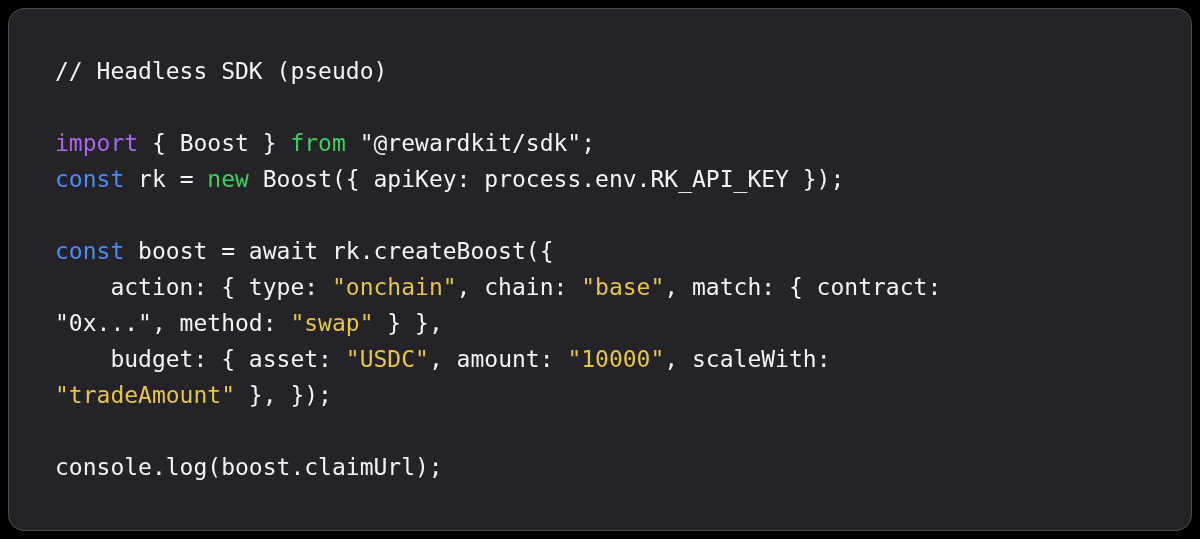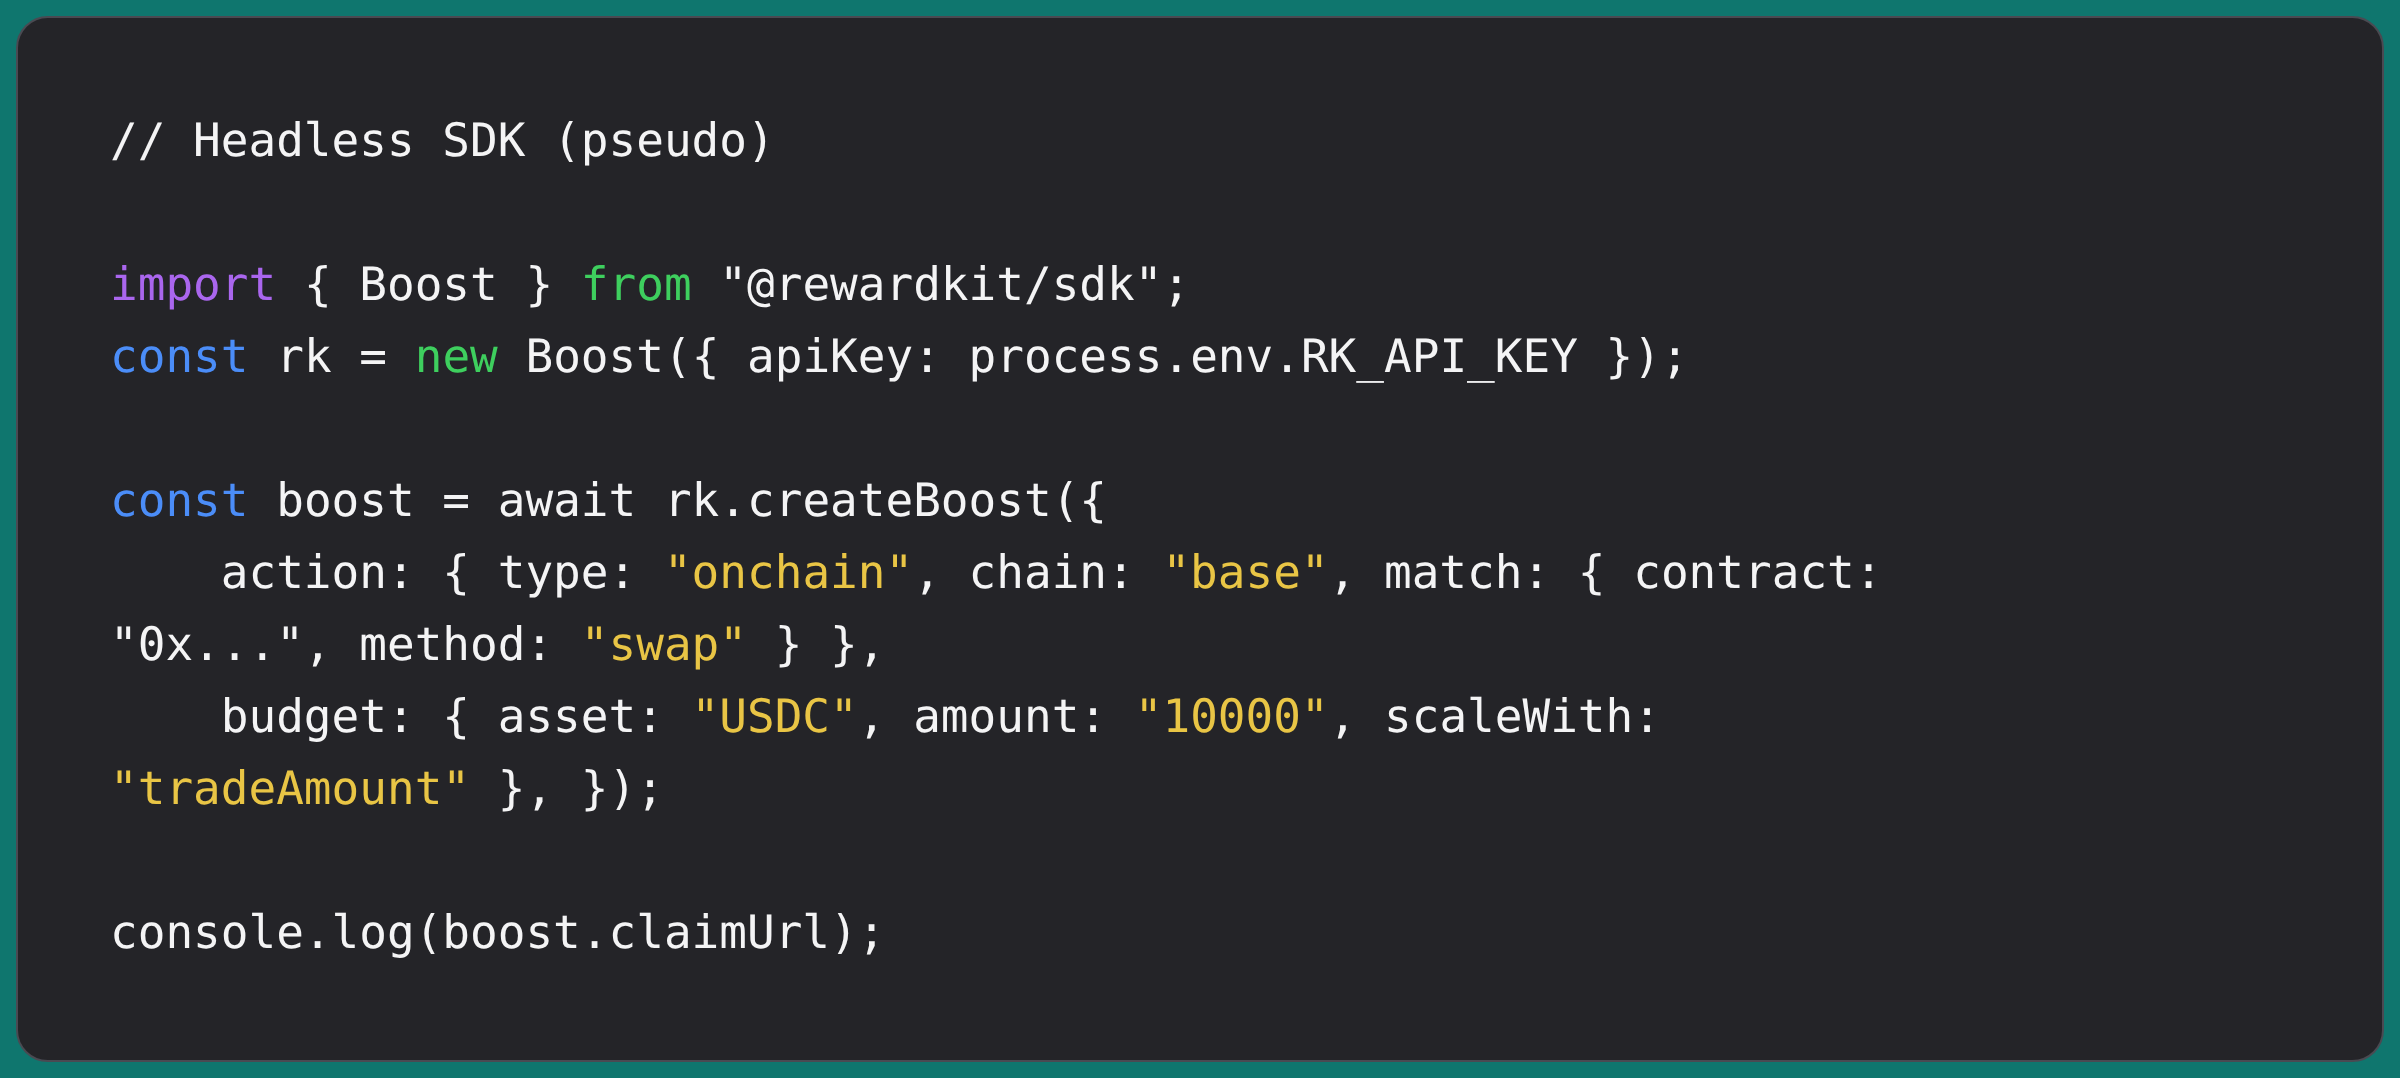--- a/index.html
+++ b/index.html
@@ -36,17 +36,17 @@
     color: #f4f4f5;
   }
 
   .code-line {
     min-height: 36px;
   }
 </style>
 </head>
 <body>
 
-<div class="stage" style="background: #0f766e;">
+<div class="stage" style="background: #000000;">
   <div class="code-card" style="background: rgb(36, 36, 40); border-color: rgb(74, 74, 82);">
     <pre class="code" id="code"><div class="code-line"><span style="color: rgb(244, 244, 245);">// Headless SDK (pseudo)</span></div><div class="code-line">&nbsp;</div><div class="code-line"><span style="color: rgb(170, 102, 238);">import</span><span style="color: rgb(244, 244, 245);"> { Boost } </span><span style="color: rgb(62, 207, 94);">from</span><span style="color: rgb(244, 244, 245);"> "@rewardkit/sdk";</span></div><div class="code-line"><span style="color: rgb(75, 141, 248);">const</span><span style="color: rgb(244, 244, 245);"> rk = </span><span style="color: rgb(62, 207, 94);">new</span><span style="color: rgb(244, 244, 245);"> Boost({ apiKey: process.env.RK_API_KEY });</span></div><div class="code-line">&nbsp;</div><div class="code-line"><span style="color: rgb(75, 141, 248);">const</span><span style="color: rgb(244, 244, 245);"> boost = await rk.createBoost({</span></div><div class="code-line"><span style="color: rgb(244, 244, 245);">    action: { type: </span><span style="color: rgb(233, 197, 69);">"onchain"</span><span style="color: rgb(244, 244, 245);">, chain: </span><span style="color: rgb(233, 197, 69);">"base"</span><span style="color: rgb(244, 244, 245);">, match: { contract:</span></div><div class="code-line"><span style="color: rgb(244, 244, 245);">"0x...", method: </span><span style="color: rgb(233, 197, 69);">"swap"</span><span style="color: rgb(244, 244, 245);"> } },</span></div><div class="code-line"><span style="color: rgb(244, 244, 245);">    budget: { asset: </span><span style="color: rgb(233, 197, 69);">"USDC"</span><span style="color: rgb(244, 244, 245);">, amount: </span><span style="color: rgb(233, 197, 69);">"10000"</span><span style="color: rgb(244, 244, 245);">, scaleWith:</span></div><div class="code-line"><span style="color: rgb(233, 197, 69);">"tradeAmount"</span><span style="color: rgb(244, 244, 245);"> }, });</span></div><div class="code-line">&nbsp;</div><div class="code-line"><span style="color: rgb(244, 244, 245);">console.log(boost.claimUrl);</span></div></pre>
   </div>
 </div>
 
 </body></html>

